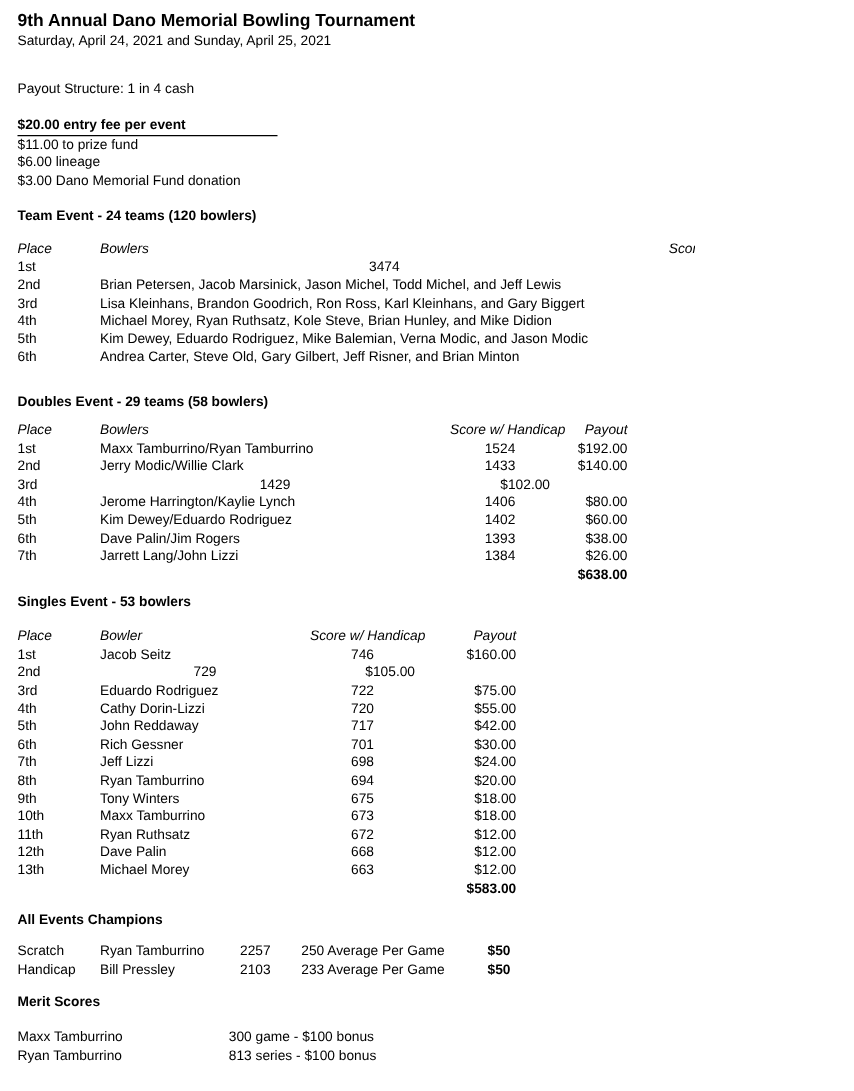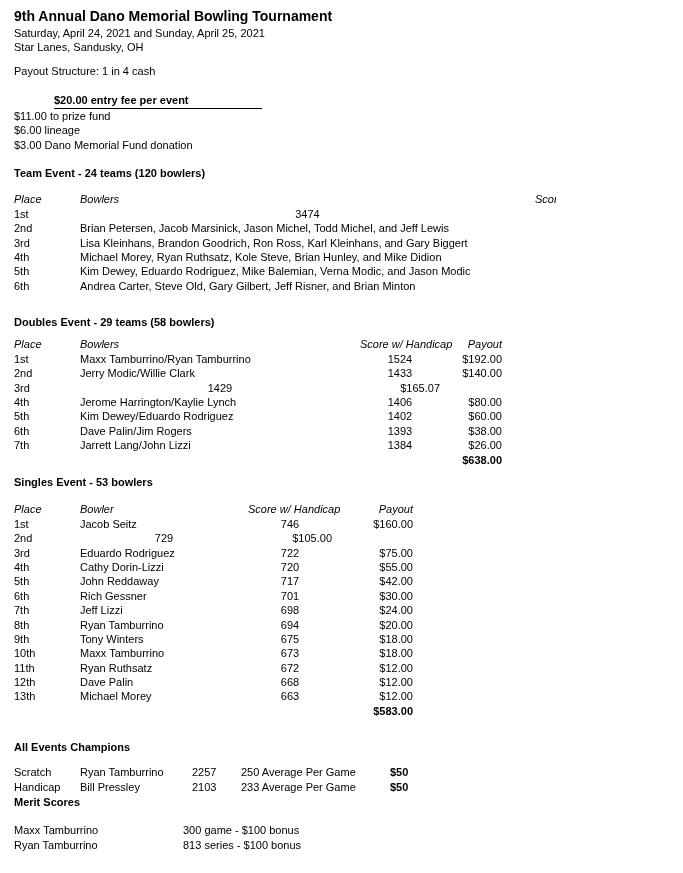--- a/index.html
+++ b/index.html
@@ -5,21 +5,21 @@
   html, body { margin:0; padding:0; background:#fff; }
   .page {
     position:relative; width:556px; height:873px; background:#ffffff;
     font-family:"Liberation Sans", sans-serif; font-size:11px; line-height:14.4px;
     color:#000; overflow:hidden;
   }
   .sec { position:absolute; left:14px; }
   .doc-title { font-size:14px; font-weight:bold; line-height:20px; white-space:nowrap; }
   .plain { white-space:nowrap; }
   .sec-title { font-weight:bold; white-space:nowrap; }
-  .fee-line1 { font-weight:bold; width:208px; border-bottom:1px solid #000; line-height:15px; white-space:nowrap;margin-left:40px; }
+  .fee-line1 { font-weight:bold; width:208px; border-bottom:1px solid #000; line-height:15px; white-space:nowrap; }
 
   .tbl { }
   .row { display:grid; height:14.4px; }
   .team    .row { grid-template-columns:66px 455px 78px 51px; }
   .doubles .row { grid-template-columns:66px 280px 80px 62px; }
   .singles .row { grid-template-columns:66px 168px 84px 81px; }
   .champs  .row { grid-template-columns:66px 112px 49px 149px 40px; }
   .merit   .row { grid-template-columns:169px auto; }
 
   .cell { white-space:nowrap; }
@@ -37,21 +37,20 @@
   .merit   .tbl { margin-top:14px; }
 </style>
 </head>
 <body>
 
 <div class="page">
 
   <div class="sec" style="top:6px;">
     <div class="doc-title">9th Annual Dano Memorial Bowling Tournament</div>
     <div class="plain">Saturday, April 24, 2021 and Sunday, April 25, 2021</div>
-    <div class="plain">Star Lanes, Sandusky, OH</div>
   </div>
 
   <div class="sec plain" style="top:64px;">Payout Structure: 1 in 4 cash</div>
 
   <div class="sec" style="top:93px;">
     <div class="fee-line1">$20.00 entry fee per event</div>
     <div class="plain">$11.00 to prize fund</div>
     <div class="plain">$6.00 lineage</div>
     <div class="plain">$3.00 Dano Memorial Fund donation</div>
   </div>
@@ -123,21 +122,21 @@
       </div>
       <div class="row">
         <span class="cell">2nd</span>
         <span class="cell">Jerry Modic/Willie Clark</span>
         <span class="cell c-score">1433</span>
         <span class="cell c-payout">$140.00</span>
       </div>
       <div class="row">
         <span class="cell">3rd</span>
         <span class="cell c-score">1429</span>
-        <span class="cell c-payout">$165.07</span>
+        <span class="cell c-payout">$102.00</span>
       </div>
       <div class="row">
         <span class="cell">4th</span>
         <span class="cell">Jerome Harrington/Kaylie Lynch</span>
         <span class="cell c-score">1406</span>
         <span class="cell c-payout">$80.00</span>
       </div>
       <div class="row">
         <span class="cell">5th</span>
         <span class="cell">Kim Dewey/Eduardo Rodriguez</span>
@@ -247,21 +246,21 @@
         <span class="cell">Michael Morey</span>
         <span class="cell c-score">663</span>
         <span class="cell c-payout">$12.00</span>
       </div>
       <div class="row">
         <span class="cell c-payout total col4">$583.00</span>
       </div>
     </div>
   </div>
 
-  <div class="sec champs" style="top:729px;margin-top:11px;">
+  <div class="sec champs" style="top:729px;">
     <div class="sec-title">All Events Champions</div>
     <div class="tbl">
       <div class="row">
         <span class="cell">Scratch</span>
         <span class="cell">Ryan Tamburrino</span>
         <span class="cell">2257</span>
         <span class="cell">250 Average Per Game</span>
         <span class="cell b">$50</span>
       </div>
       <div class="row">

